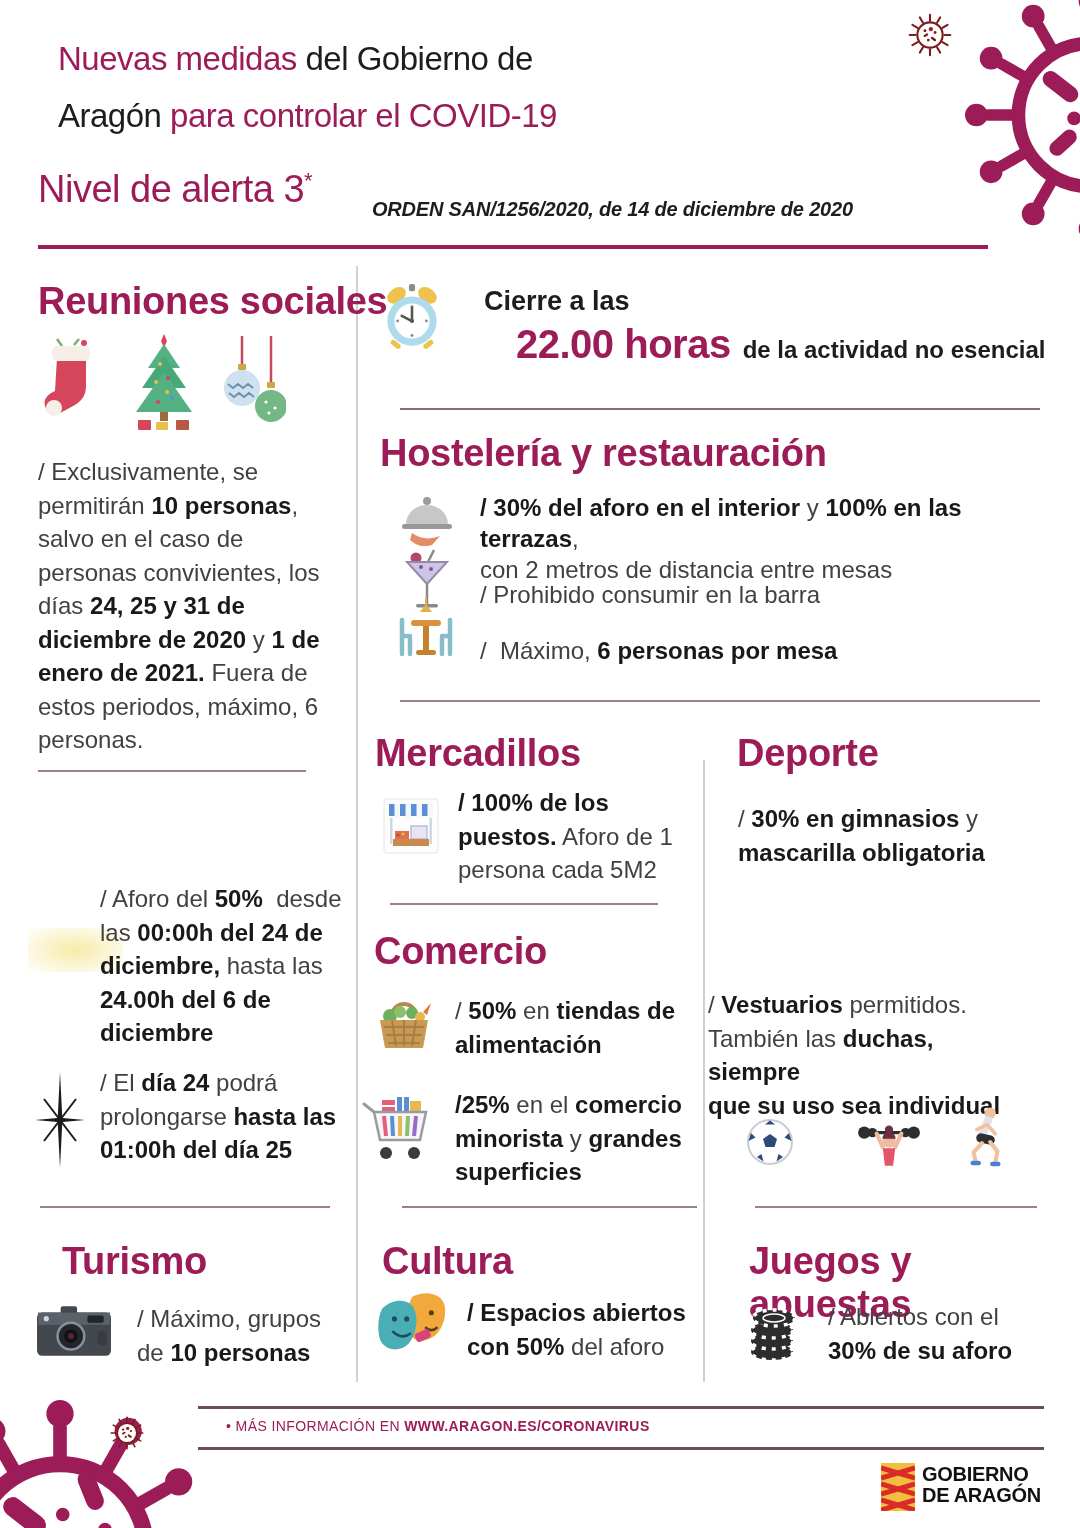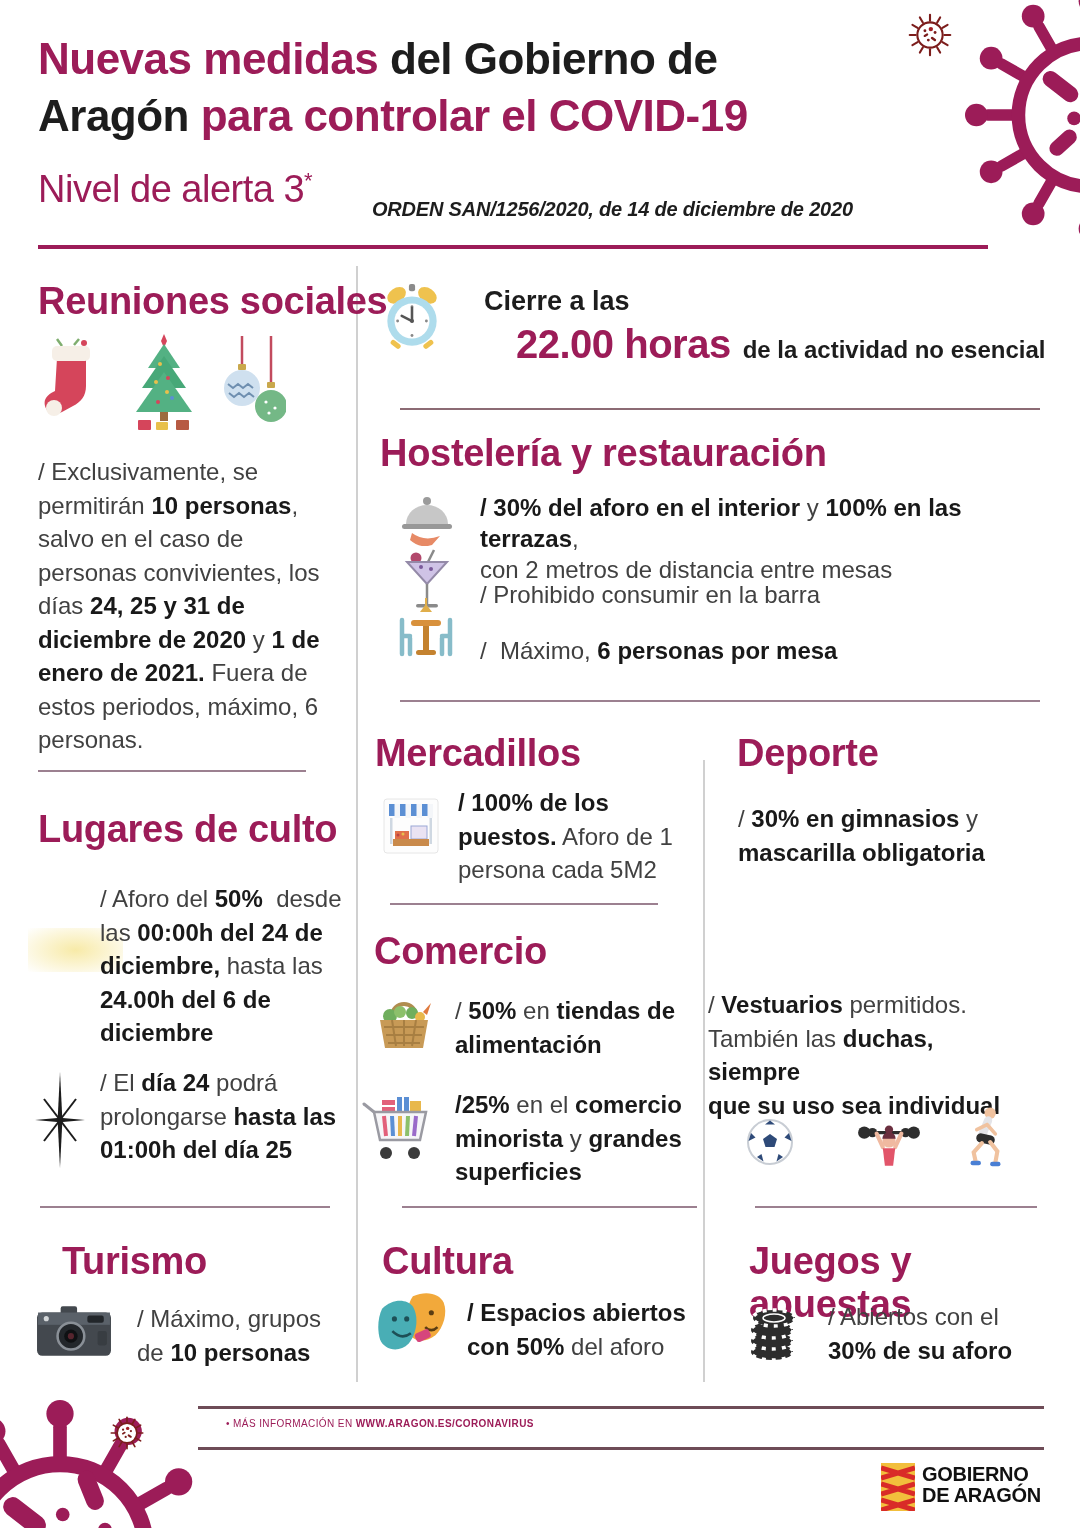--- a/index.html
+++ b/index.html
@@ -3,37 +3,37 @@
 <meta charset="utf-8">
 <style>
   :root{
     --accent:#9c1c58; --text:#414141; --text-dark:#191919;
     --line:#9c8090; --sep:#d0d0d0; --footer-line:#6e4c57;
   }
   html,body{margin:0;padding:0;background:#fff;}
   .page{position:relative;width:1080px;height:1528px;background:#fff;overflow:hidden;
         font-family:"Liberation Sans","DejaVu Sans",sans-serif;}
   .abs{position:absolute;}
-  .title{font-size:44px;line-height:57px;font-weight:bold;color:#1d1d1d;letter-spacing:-0.5px;}
+  .title{font-size:33px;line-height:57px;font-weight:normal;color:#1d1d1d;letter-spacing:-0.5px;margin-left:20px;}
   .title .ac{color:var(--accent);}
   .alert{font-size:38px;color:var(--accent);font-weight:400;letter-spacing:-0.5px;}
   .alert sup{font-size:22px;}
   .order{font-size:20px;font-style:italic;font-weight:bold;color:#1d1d1d;letter-spacing:-0.2px;}
   .h{font-size:38px;font-weight:bold;color:var(--accent);letter-spacing:-0.3px;}
   .t{font-size:24px;line-height:33.5px;color:var(--text);white-space:pre-wrap;}
   .t b{color:var(--text-dark);}
   .hl{position:absolute;height:2px;background:var(--line);}
   .vl{position:absolute;width:2px;background:var(--sep);}
   .rule{position:absolute;height:4px;background:var(--accent);}
   .fline{position:absolute;height:2.5px;background:var(--footer-line);}
   .closure-lead{font-size:27px;font-weight:bold;color:#1d1d1d;}
   .closure-row{display:flex;align-items:baseline;}
   .closure-time{font-size:40px;font-weight:bold;color:var(--accent);letter-spacing:-0.5px;}
   .closure-tail{font-size:24px;font-weight:bold;color:#1d1d1d;margin-left:12px;}
-  .footer-info{font-size:10px;letter-spacing:0.4px;color:var(--accent);font-weight:400;}
+  .footer-info{font-size:14px;letter-spacing:0.4px;color:var(--accent);font-weight:400;}
   .footer-info b{font-weight:bold;}
   .logo-text{font-size:20px;line-height:21px;font-weight:bold;color:#111;letter-spacing:-0.3px;}
   .glow{background:radial-gradient(ellipse at center, rgba(247,233,163,0.95), rgba(255,255,255,0));}
   svg{display:block;}
 </style>
 </head>
 <body>
 
 <svg width="0" height="0" style="position:absolute">
   <defs>
@@ -185,21 +185,20 @@
 salvo en el caso de
 personas convivientes, los
 días </span><b>24, 25 y 31 de
 diciembre de 2020</b><span> y </span><b>1 de
 enero de 2021.</b><span> Fuera de
 estos periodos, máximo, 6
 personas.</span></div>
 
   <div class="hl" style="left:38px;top:770px;width:268px;"></div>
 
-  <div class="abs h" style="left:38px;top:808px;">Lugares de culto</div>
   <span class="abs glow" style="left:28px;top:928px;width:95px;height:44px;"></span>
   <div class="abs t" style="left:100px;top:882px;width:250px;"><span>/ Aforo del </span><b>50%</b><span>  desde
 las </span><b>00:00h del 24 de
 diciembre,</b><span> hasta las
 </span><b>24.00h del 6 de
 diciembre</b></div>
 
   <span class="abs" style="left:32px;top:1072px;">
     <svg width="56" height="96" viewBox="0 0 56 96">
       <polygon points="28,0 30.4,48 28,96 25.6,48" fill="#1c1c1c"></polygon>

